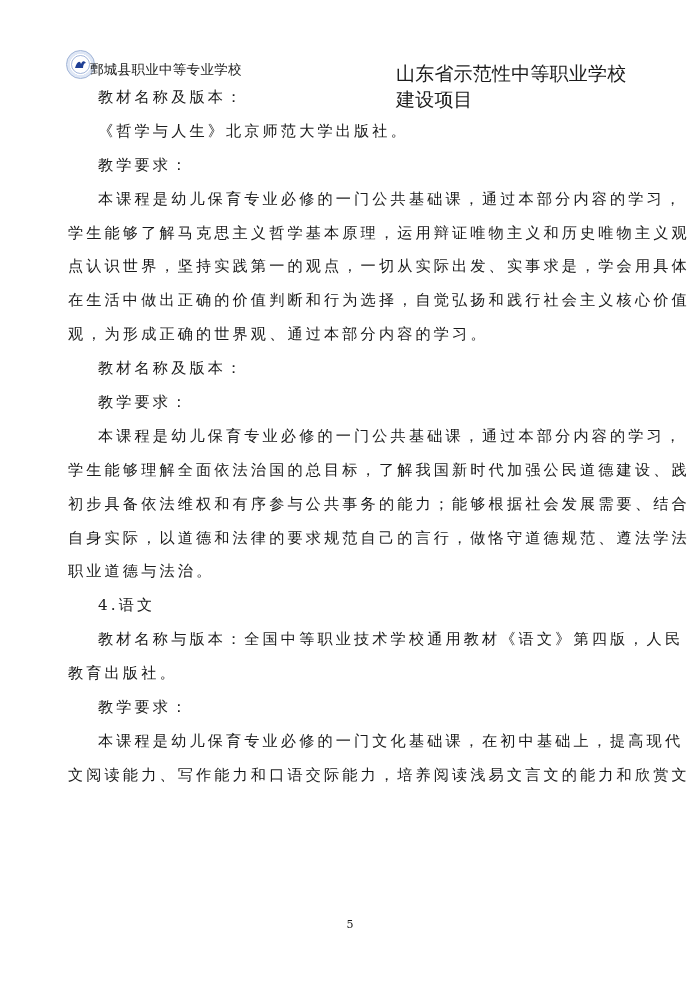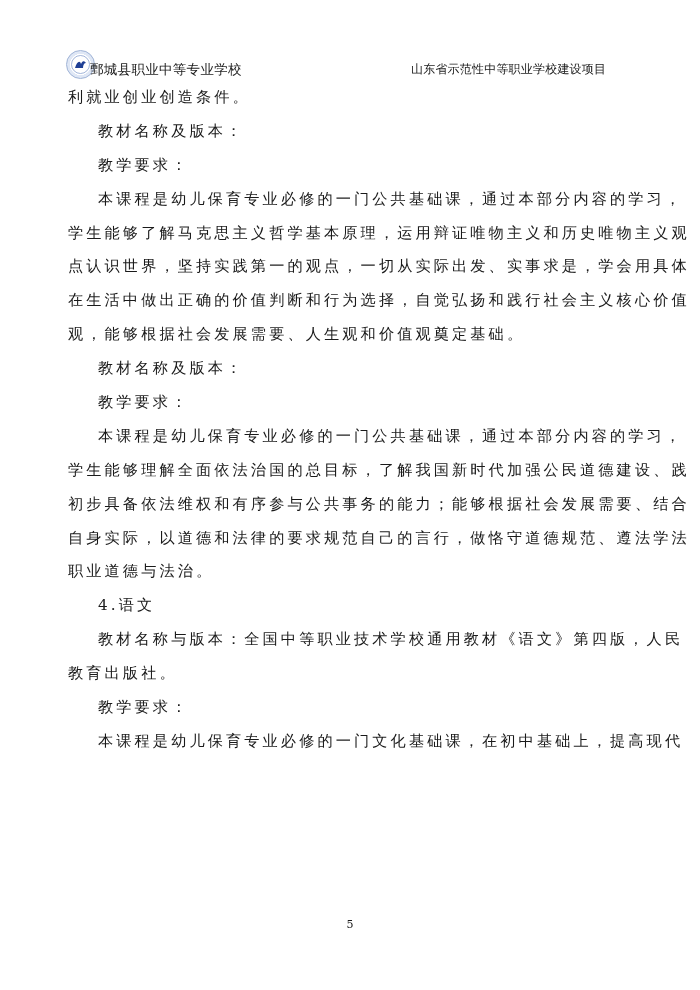--- a/index.html
+++ b/index.html
@@ -3,56 +3,57 @@
   <meta charset="utf-8">
   <style>
     html, body { margin: 0; padding: 0; background: #ffffff; }
     body { width: 700px; height: 990px; position: relative; overflow: hidden;
            font-family: "DejaVu Serif", "Liberation Serif", serif; color: #1a1a1a; }
     .header { position: absolute; left: 66px; top: 50px; width: 570px; height: 30px; }
     .logo { position: absolute; left: 0; top: 0; width: 27px; height: 27px; border-radius: 50%;
             border: 1px solid #9fb3d6; background: radial-gradient(circle, #ffffff 55%, #dfe7f5 56%); }
     .logo svg { position: absolute; left: 4px; top: 4px; }
     .school { position: absolute; left: 24px; top: 11px; font-size: 13.5px; letter-spacing: 0.3px; }
-    .project { position: absolute; left: 345px; top: 11px; font-size: 12px; letter-spacing: 0.2px; }
+    .project { position: absolute; left: 330px; top: 11px; font-size: 19px; letter-spacing: 0.2px; }
     .body-text { position: absolute; left: 68px; top: 86px; width: 566px; }
     .line { height: 33.9px; line-height: 22px; font-size: 15.2px; letter-spacing: 3.1px; white-space: nowrap; overflow: visible; }
     .indent { padding-left: 30px; }
     .page-num { position: absolute; left: 0; width: 700px; top: 918px; text-align: center; font-size: 11px; }
   </style>
 </head>
 <body>
 
 <div class="header">
   <div class="logo">
     <svg width="19" height="19" viewBox="0 0 19 19">
       <circle cx="9.5" cy="9.5" r="9" fill="#ffffff" stroke="#8aa2cf" stroke-width="0.8"></circle>
       <path d="M4 13 C6 6, 9 5, 10 9 C11 6, 13 5, 15 8 C13 8, 12 10, 12 13 Z" fill="#1f3f95"></path>
     </svg>
   </div>
   <span class="school">鄄城县职业中等专业学校</span>
   <span class="project">山东省示范性中等职业学校建设项目</span>
 </div>
 
 <div class="body-text" id="body-text">
-    <div class="line">利就业创业创造条件。</div>
     <div class="line indent">教材名称及版本：</div>
+    <div class="line indent">《哲学与人生》北京师范大学出版社。</div>
     <div class="line indent">教学要求：</div>
     <div class="line indent">本课程是幼儿保育专业必修的一门公共基础课，通过本部分内容的学习，</div>
     <div class="line">学生能够了解马克思主义哲学基本原理，运用辩证唯物主义和历史唯物主义观</div>
     <div class="line">点认识世界，坚持实践第一的观点，一切从实际出发、实事求是，学会用具体</div>
     <div class="line">在生活中做出正确的价值判断和行为选择，自觉弘扬和践行社会主义核心价值</div>
-    <div class="line">观，能够根据社会发展需要、人生观和价值观奠定基础。</div>
+    <div class="line">观，为形成正确的世界观、通过本部分内容的学习。</div>
     <div class="line indent">教材名称及版本：</div>
     <div class="line indent">教学要求：</div>
     <div class="line indent">本课程是幼儿保育专业必修的一门公共基础课，通过本部分内容的学习，</div>
     <div class="line">学生能够理解全面依法治国的总目标，了解我国新时代加强公民道德建设、践</div>
     <div class="line">初步具备依法维权和有序参与公共事务的能力；能够根据社会发展需要、结合</div>
     <div class="line">自身实际，以道德和法律的要求规范自己的言行，做恪守道德规范、遵法学法</div>
     <div class="line">职业道德与法治。</div>
     <div class="line indent">4.语文</div>
     <div class="line indent">教材名称与版本：全国中等职业技术学校通用教材《语文》第四版，人民</div>
     <div class="line">教育出版社。</div>
     <div class="line indent">教学要求：</div>
     <div class="line indent">本课程是幼儿保育专业必修的一门文化基础课，在初中基础上，提高现代</div>
+    <div class="line">文阅读能力、写作能力和口语交际能力，培养阅读浅易文言文的能力和欣赏文</div>
   </div>
 
 <div class="page-num">5</div>
 
 </body></html>

